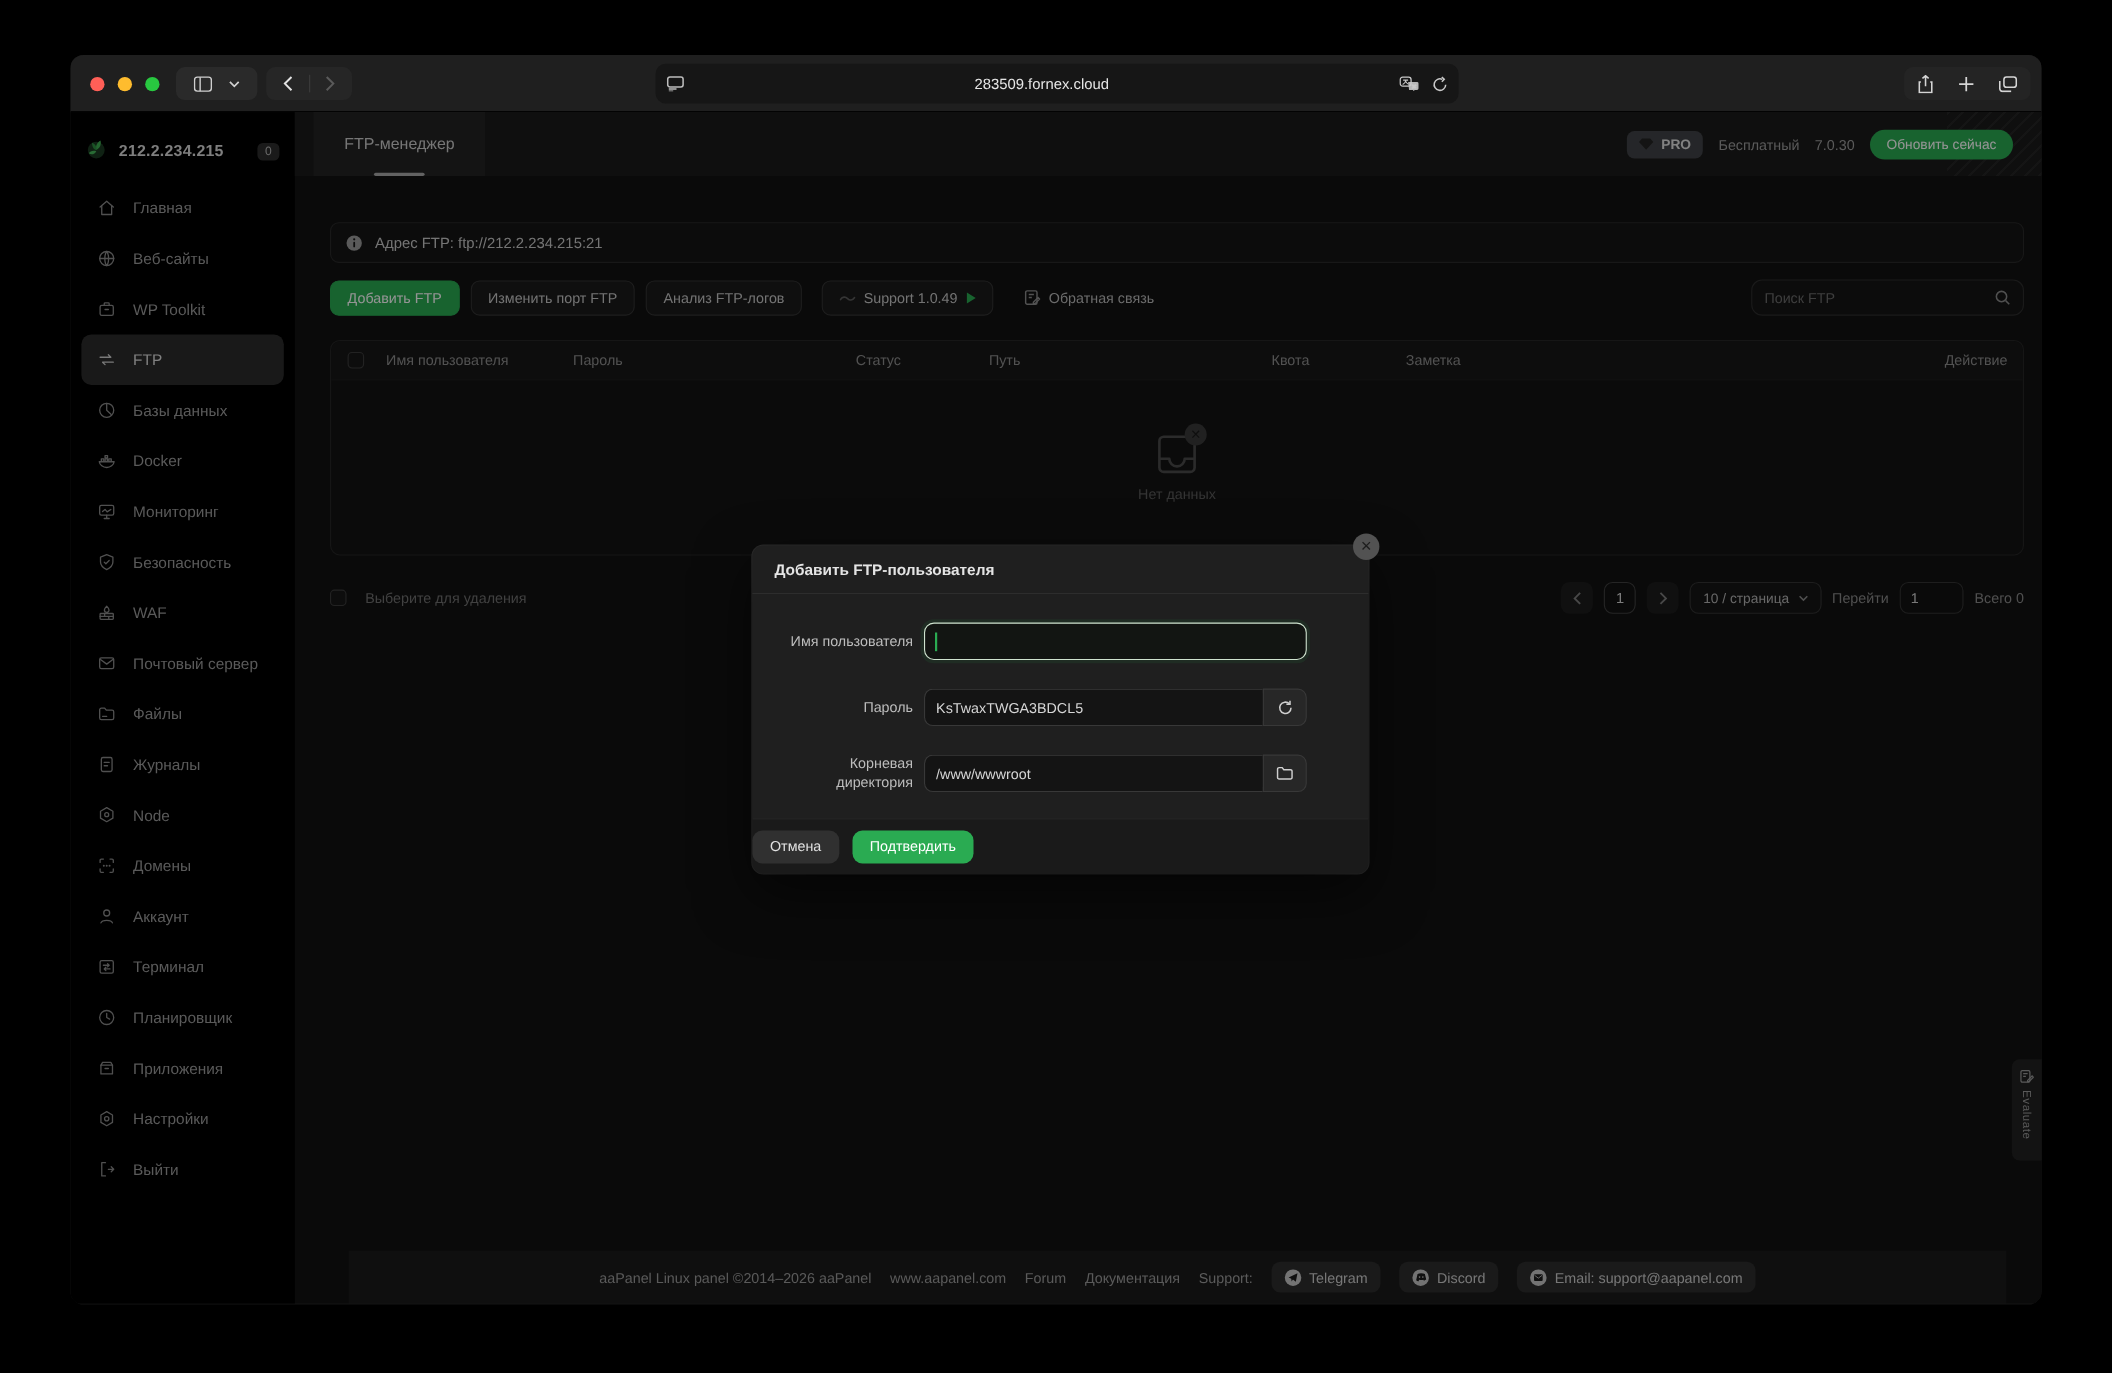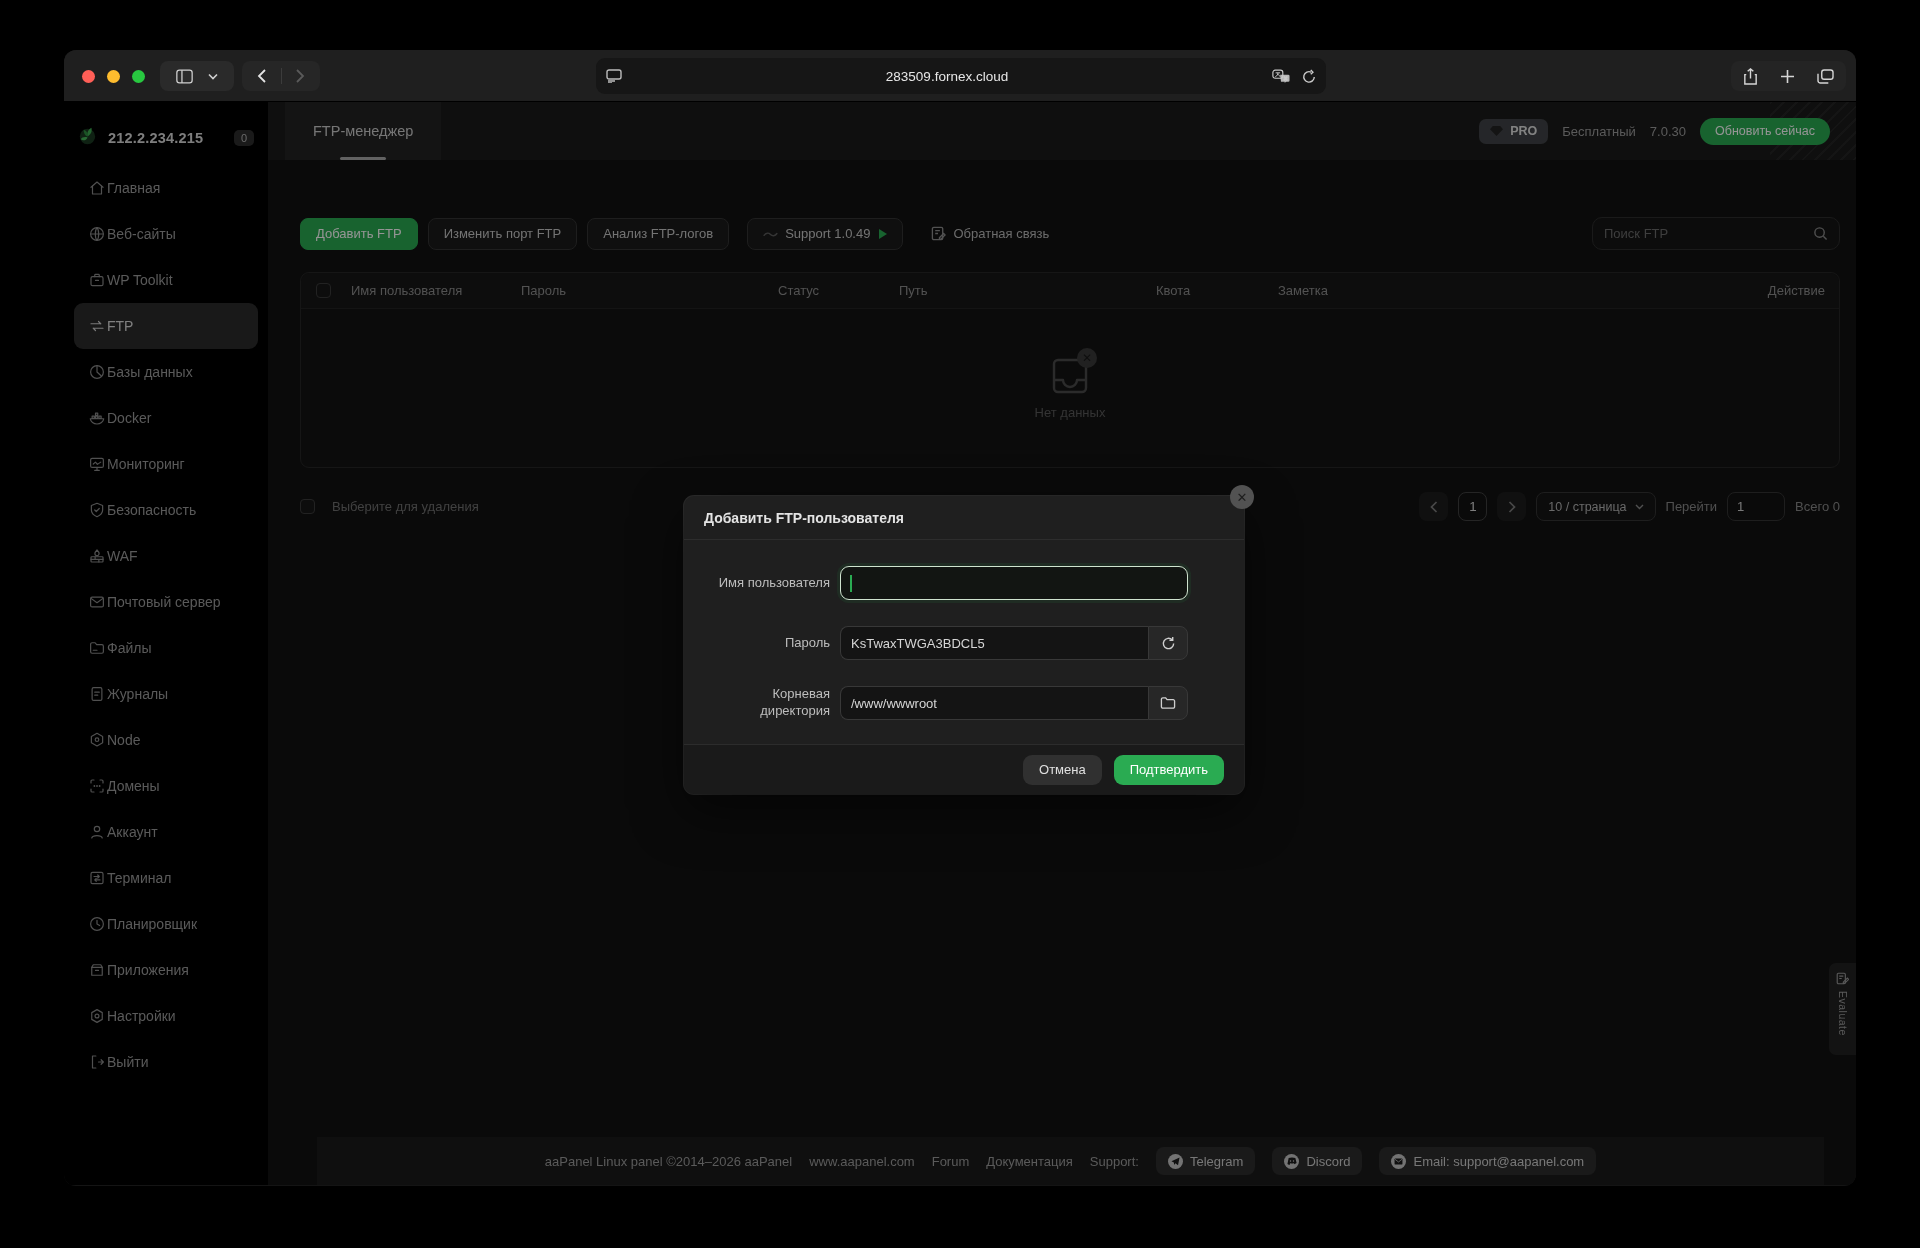--- a/index.html
+++ b/index.html
@@ -19,21 +19,21 @@
 
   
   .app { position:relative; height:1083px; display:flex; background:#121212; }
   .overlay { position:absolute; inset:0; background:rgba(0,0,0,0.42); z-index:40; }
 
   
   .sidebar { width:204px; background:#000000; flex:none; padding-top:14px; }
   .side-head { display:flex; align-items:center; gap:9px; padding:8px 14px 14px 12px; }
   .side-head .ip { font-size:14.5px; font-weight:bold; color:#d9d9d9; letter-spacing:.2px; flex:1; }
   .num-badge { background:#2e2e2e; color:#b5b5b5; font-size:11px; border-radius:5px; padding:2px 7px; }
-  .side-item { height:46px; display:flex; align-items:center; gap:1px; padding:0 14px 0 24px; color:#9b9b9b; font-size:14px; cursor:pointer; }
+  .side-item { height:46px; display:flex; align-items:center; gap:15px; padding:0 14px 0 24px; color:#9b9b9b; font-size:14px; cursor:pointer; }
   .side-item .ic { width:18px; height:18px; flex:none; color:#8a8a8a; }
   .side-item.active { background:#2c2c2c; margin:0 10px; padding:0 4px 0 14px; border-radius:9px; color:#dcdcdc; }
   .side-item.active .ic { color:#d0d0d0; }
   .ic svg { width:18px; height:18px; stroke:currentColor; fill:none; stroke-width:1.6; stroke-linecap:round; stroke-linejoin:round; display:block; }
 
   
   .main { flex:1; display:flex; flex-direction:column; position:relative; }
   .page-header { position:relative; height:58px; background:#1b1b1b; display:flex; align-items:center; flex:none; }
   .tab { position:relative; height:58px; margin-left:17px; padding:0 28px; background:#232323; color:#cccccc; font-size:14.5px; display:flex; align-items:center; cursor:pointer; }
   .tab::after { content:""; position:absolute; left:50%; transform:translateX(-50%); bottom:0; width:46px; height:3px; background:#a9a9a9; border-radius:2px; }
@@ -87,21 +87,21 @@
   .m-row { display:flex; align-items:center; margin-bottom:26px; }
   .m-row:last-child { margin-bottom:0; }
   .m-label { width:130px; text-align:right; margin-right:10px; color:#bdbdbd; font-size:13px; line-height:1.3; flex:none; }
   .m-group { width:348px; display:flex; }
   .inp { height:34px; background:#141414; border:1px solid #383838; border-radius:8px; color:#d6d6d6; font-size:13px; padding:0 10px; font-family:inherit; outline:none; }
   .inp.with-btn { width:308px; border-radius:8px 0 0 8px; border-right:none; }
   .inp-btn { width:40px; height:34px; background:#272727; border:1px solid #383838; border-radius:0 8px 8px 0; display:flex; align-items:center; justify-content:center; color:#cfcfcf; cursor:pointer; }
   .inp-focus { width:348px; height:34px; background:#121512; border:1px solid #cfe3cf; border-radius:9px; box-shadow:0 0 0 3px rgba(42,171,82,.10); display:flex; align-items:center; padding:0 9px; }
   .caret { width:2px; height:17px; background:#2aab52; animation:blink 1.1s steps(1) infinite; }
   @keyframes blink { 50% { opacity:0; } }
-  .modal-footer { height:50px; background:#1a1a1a; border-top:1px solid #2c2c2c; border-radius:0 0 10px 10px; display:flex; align-items:center; justify-content:flex-end; gap:12px; padding-right:20px; }
+  .modal-footer { height:50px; background:#1a1a1a; border-top:1px solid #2c2c2c; border-radius:0 0 10px 10px; display:flex; align-items:center; justify-content:flex-start; gap:12px; padding-right:20px; }
   .m-btn { height:30px; border-radius:9px; border:none; font-size:13px; font-family:inherit; padding:0 16px; cursor:pointer; }
   .m-btn.cancel { background:#303030; color:#e0e0e0; }
   .m-btn.confirm { background:#2aab52; color:#fff; }
 </style>
 </head>
 <body>
 
 <div class="window">
 
   <div class="chrome">
@@ -393,20 +393,28 @@
               </svg>
             <span>PRO</span>
           </div>
           <span class="plan">Бесплатный</span>
           <span class="version">7.0.30</span>
           <button class="btn-green">Обновить сейчас</button>
         </div>
       </div>
 
       <div class="content">
+        <div class="info-bar">
+          <svg width="16" height="16" viewBox="0 0 16 16">
+              <circle cx="8" cy="8" r="7" fill="#9b9b9b"></circle>
+              <rect x="7.2" y="6.8" width="1.6" height="5" rx=".8" fill="#151515"></rect>
+              <circle cx="8" cy="4.6" r="1" fill="#151515"></circle>
+            </svg>
+          <span>Адрес FTP: ftp://212.2.234.215:21</span>
+        </div>
 
         <div class="actions-row">
           <button class="btn primary">Добавить FTP</button>
           <button class="btn ghost">Изменить порт FTP</button>
           <button class="btn ghost">Анализ FTP-логов</button>
           <button class="btn ghost" style="margin-left:8px;">
             <svg width="15" height="11" viewBox="0 0 16 12">
                 <path d="M1 8c2-3 5-3 7-1s5 2 7-1" stroke="#5c5c5c" stroke-width="1.6" fill="none" stroke-linecap="round"></path>
               </svg>
             <span>Support 1.0.49</span>

